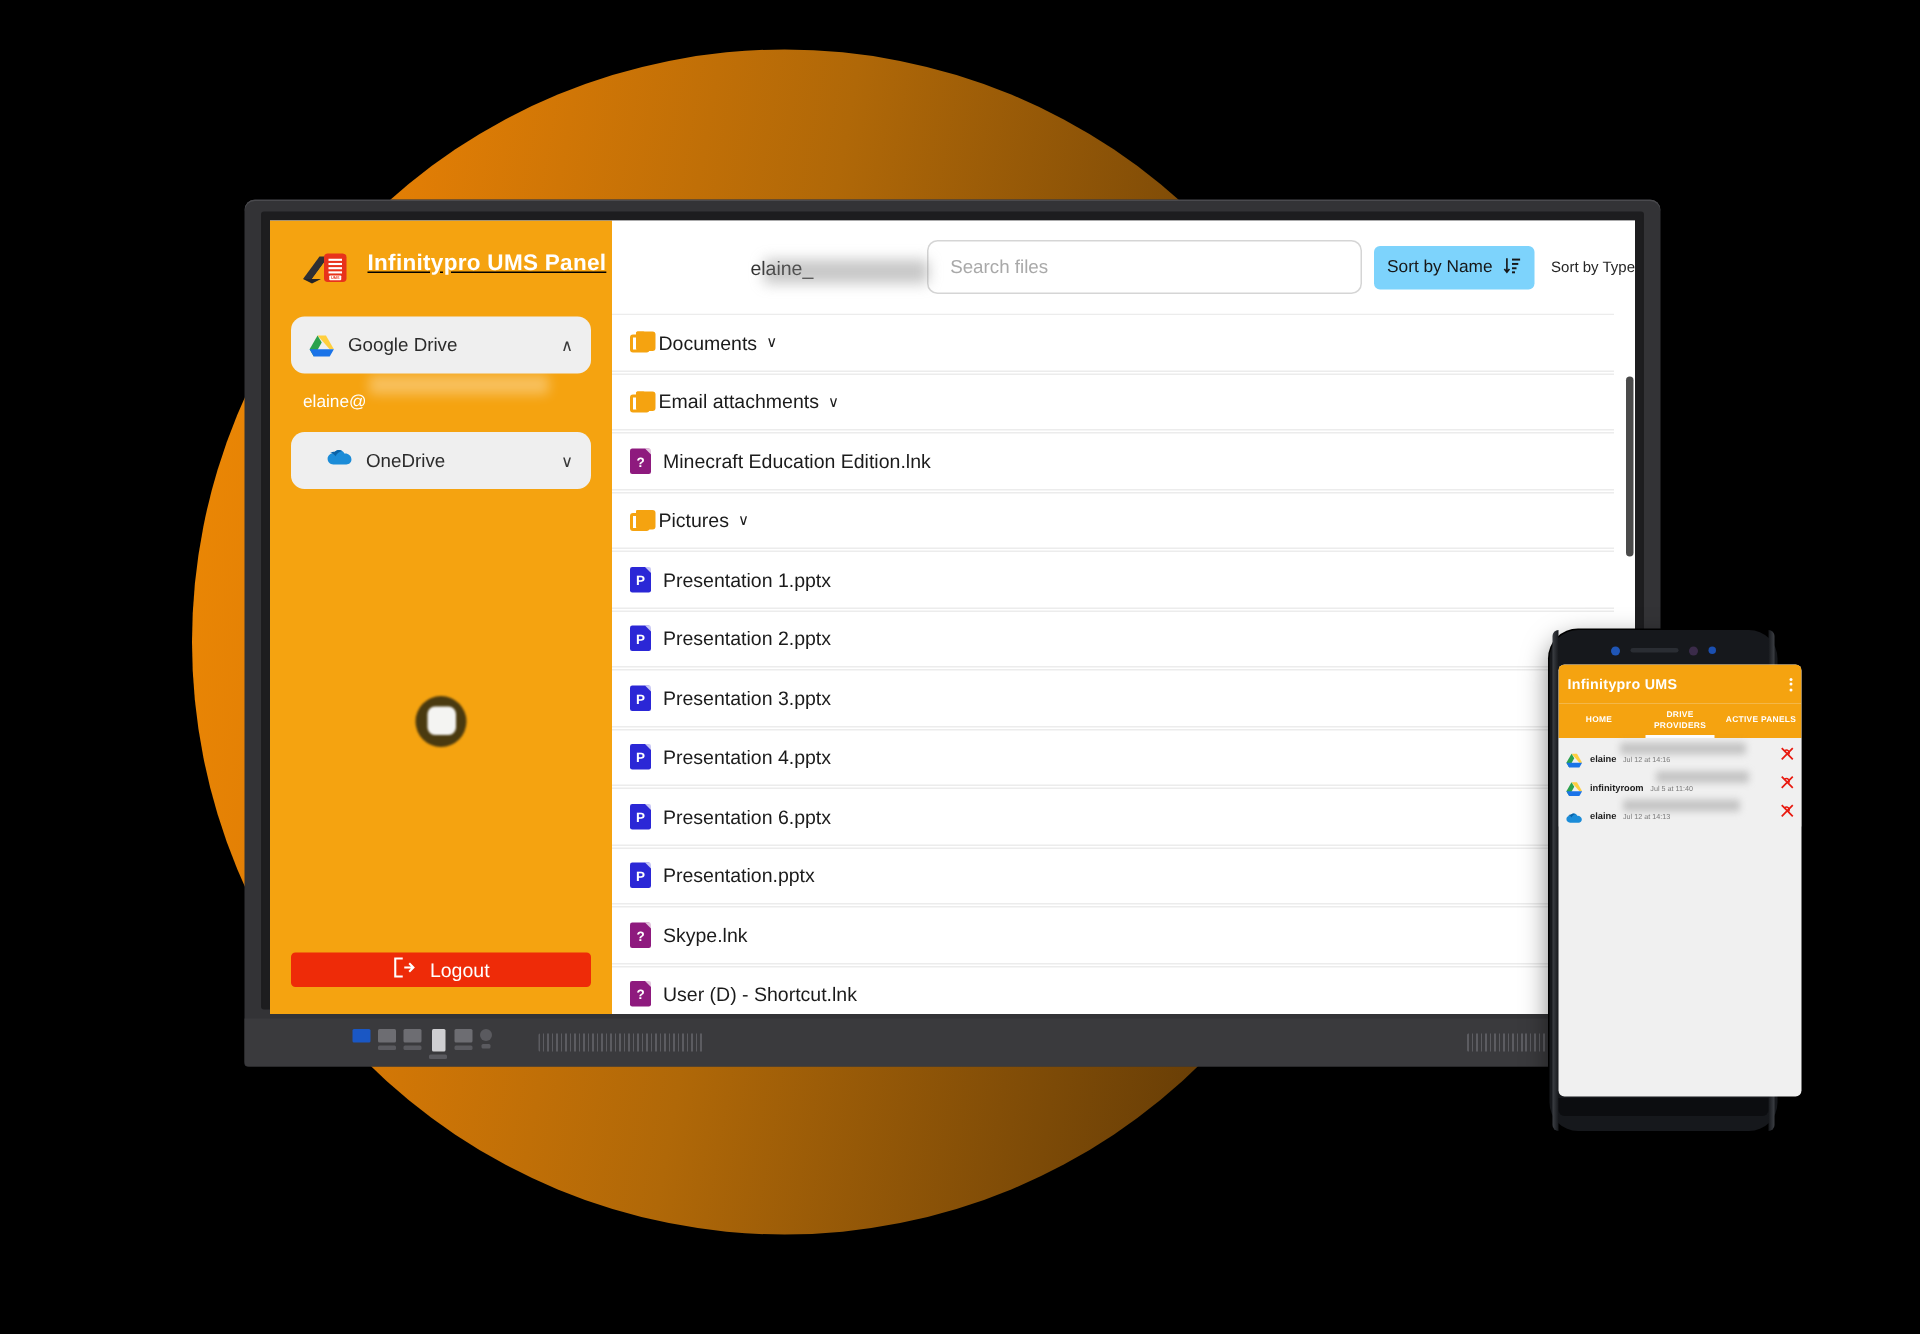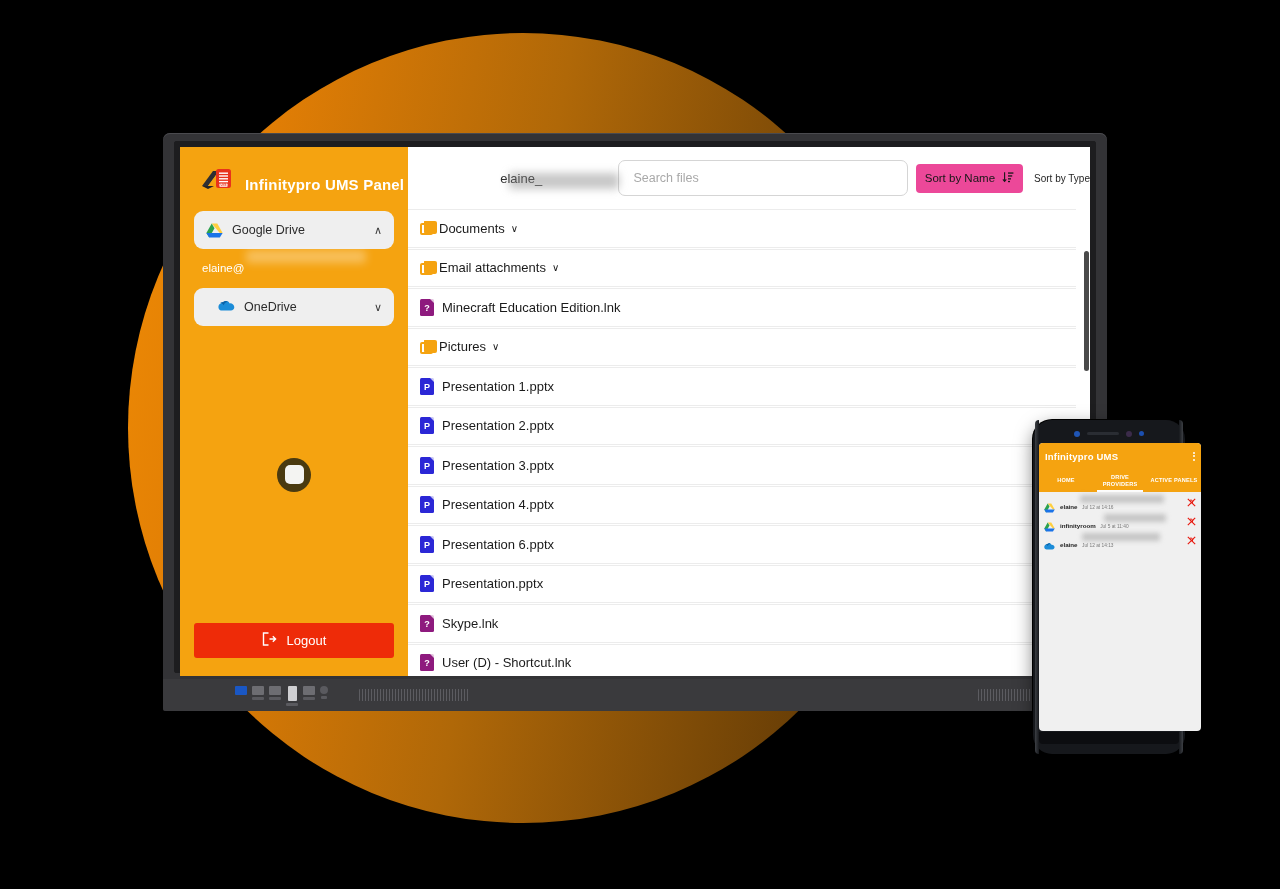--- a/index.html
+++ b/index.html
@@ -55,21 +55,21 @@
   .grille.left { left: 196px; width: 110px; }
   .grille.right { left: 815px; width: 100px; }
 
   
   .sidebar {
     width: 228px; flex: 0 0 228px;
     background: #F5A310;
     position: relative;
     display: flex; flex-direction: column;
   }
-  .brand { display: flex; align-items: flex-end; gap: 9px; padding: 20px 0 0 20px; }
+  .brand { display: flex; align-items: flex-start; gap: 9px; padding: 20px 0 0 20px; text-decoration: underline; }
   .brand-logo { position: relative; width: 36px; height: 26px; flex: 0 0 36px; }
   .brand-title { color: #fff; font-size: 15px; font-weight: bold; letter-spacing: .2px; }
 
   .drive-card {
     margin: 18px 14px 0 14px;
     background: #efefef; border-radius: 9px;
     height: 38px; display: flex; align-items: center; padding: 0 12px;
     cursor: pointer;
   }
   .drive-card .dc-label { font-size: 12.5px; color: #2b2b2b; margin-left: 9px; flex: 1; }
@@ -85,42 +85,42 @@
   .spinner-wrap { flex: 1; display: flex; align-items: center; justify-content: center; }
   .spinner {
     width: 34px; height: 34px; border-radius: 50%;
     background: #4a3a10;
     display: flex; align-items: center; justify-content: center;
     filter: blur(.6px);
   }
   .spinner-in { width: 19px; height: 19px; background: #f4f4f2; border-radius: 5px; }
 
   .logout {
-    margin: 0 14px 18px 14px; height: 35px;
+    margin: 0 14px 18px 14px; height: 23px;
     background: #EE2B08; border-radius: 3px;
     display: flex; align-items: center; justify-content: center; gap: 10px;
     color: #fff; font-size: 13px; cursor: pointer;
   }
 
   
   .main { flex: 1; background: #fff; position: relative; display: flex; flex-direction: column; min-width: 0; }
   .topbar { height: 62px; flex: 0 0 62px; display: flex; align-items: center; padding-left: 16px; }
   .acct-chip { position: relative; font-size: 13px; color: #2e2e2e; width: 195px; text-align: center; }
   .acct-chip .blur2 {
     position: absolute; left: 85px; top: 2px; width: 110px; height: 16px;
     background: rgba(130,130,130,.45); filter: blur(4.5px); border-radius: 3px;
   }
   .search {
     width: 290px; height: 36px; border: 1px solid #d5d5d5; border-radius: 7px;
     padding: 0 14px; font-size: 12.5px; color: #7a7a7a; font-family: inherit;
     background: #fff; outline: none;
   }
   .search::placeholder { color: #a9a9a9; }
   .sort-name {
-    margin-left: 8px; height: 29px; background: #ec4899; border-radius: 4px;
+    margin-left: 8px; height: 29px; background: #7dd3fc; border-radius: 4px;
     display: flex; align-items: center; gap: 7px; padding: 0 9px;
     font-size: 11.5px; color: #171717; cursor: pointer; white-space: nowrap;
   }
   .sort-type { margin-left: 11px; font-size: 10px; color: #262626; cursor: pointer; white-space: nowrap; }
 
   .filelist { flex: 1; overflow: hidden; position: relative; padding-left: 0; }
   .frow {
     height: 38.5px; display: flex; align-items: center;
     border-top: 1px solid #ececec; border-bottom: 1px solid #ececec;
     margin: 0 14px 1px 0; padding-left: 12px; background: #fff; cursor: pointer;

